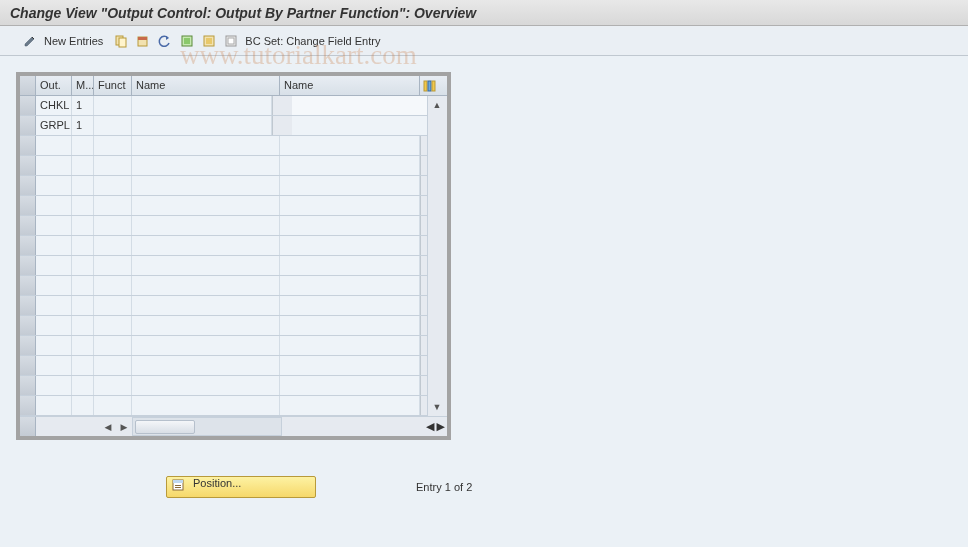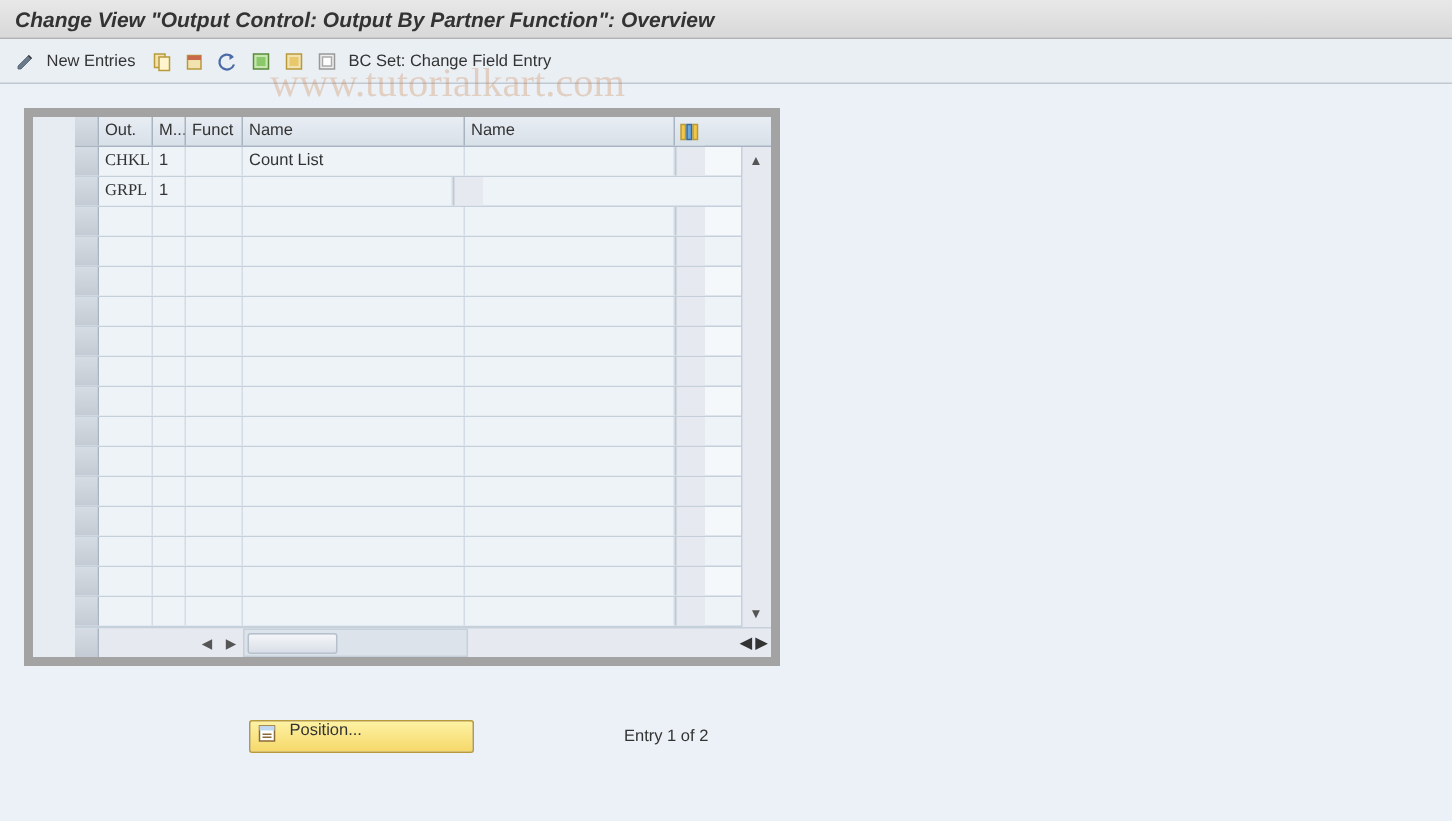--- a/index.html
+++ b/index.html
@@ -19,21 +19,21 @@
       padding: 5px 10px;
       font-size: 14px;
       font-weight: bold;
       font-style: italic;
       color: #333;
       height: 26px;
     }
     .toolbar {
       background: #eaeff4;
       border-bottom: 1px solid #c0c8d0;
-      padding: 4px 9px;
+      padding: 4px 22px;
       display: flex;
       align-items: center;
       gap: 6px;
       height: 30px;
     }
     .toolbar-icon {
       width: 16px;
       height: 16px;
       display: inline-flex;
       align-items: center;
@@ -44,25 +44,24 @@
       cursor: pointer;
       color: #333;
       margin-right: 4px;
     }
     .workspace {
       background: #ebf1f6;
       height: calc(100% - 56px);
       padding: 16px;
     }
     .grid-container {
-      border: 6px solid #a3a3a3;
-      width: 504px;
+      border: 4px solid #a3a3a3;
+      width: 435px;
       background: #e6ecf2;
       position: relative;
-      padding-left: 28px;
     }
     .grid-header-row {
       display: flex;
       background: linear-gradient(to bottom, #e8edf3, #d8e0e8);
       border-bottom: 1px solid #a8b4c2;
       height: 20px;
     }
     .grid-header-row .sel-col {
       width: 16px;
       background: linear-gradient(to bottom, #d8dee5, #c6cdd6);
@@ -104,21 +103,21 @@
     }
     .grid-row .cell {
       border-right: 1px solid #d3dce5;
       padding: 3px 4px;
       font-size: 11px;
       color: #333;
       overflow: hidden;
       white-space: nowrap;
       background: #eef3f8;
     }
-    .cell.out   { width: 36px; font-family: Liberation Serif, serif; }
+    .cell.out   { width: 36px; }
     .cell.m     { width: 22px; }
     .cell.funct { width: 38px; }
     .cell.name1 { width: 148px; }
     .cell.name2 { width: 140px; }
     .grid-row .scroll-gutter {
       width: 20px;
       background: #e6eaf0;
       border-left: 1px solid #c0c8d0;
     }
     .vscroll {
@@ -261,21 +260,20 @@
             <rect x="9" y="2" width="3" height="10" fill="#f2c84a" stroke="#b89a3a"></rect>
           </svg>
       </div>
     </div>
     <div class="grid-body" id="grid-body">
         <div class="grid-row">
           <div class="sel-col"></div>
           <div class="cell out">CHKL</div>
           <div class="cell m">1</div>
           <div class="cell funct"></div>
-          <div class="cell name1">Count List</div>
           <div class="cell name2"></div>
           <div class="scroll-gutter"></div>
         </div>
         <div class="grid-row">
           <div class="sel-col"></div>
           <div class="cell out">GRPL</div>
           <div class="cell m">1</div>
           <div class="cell funct"></div>
           <div class="cell name2"></div>
           <div class="scroll-gutter"></div>

